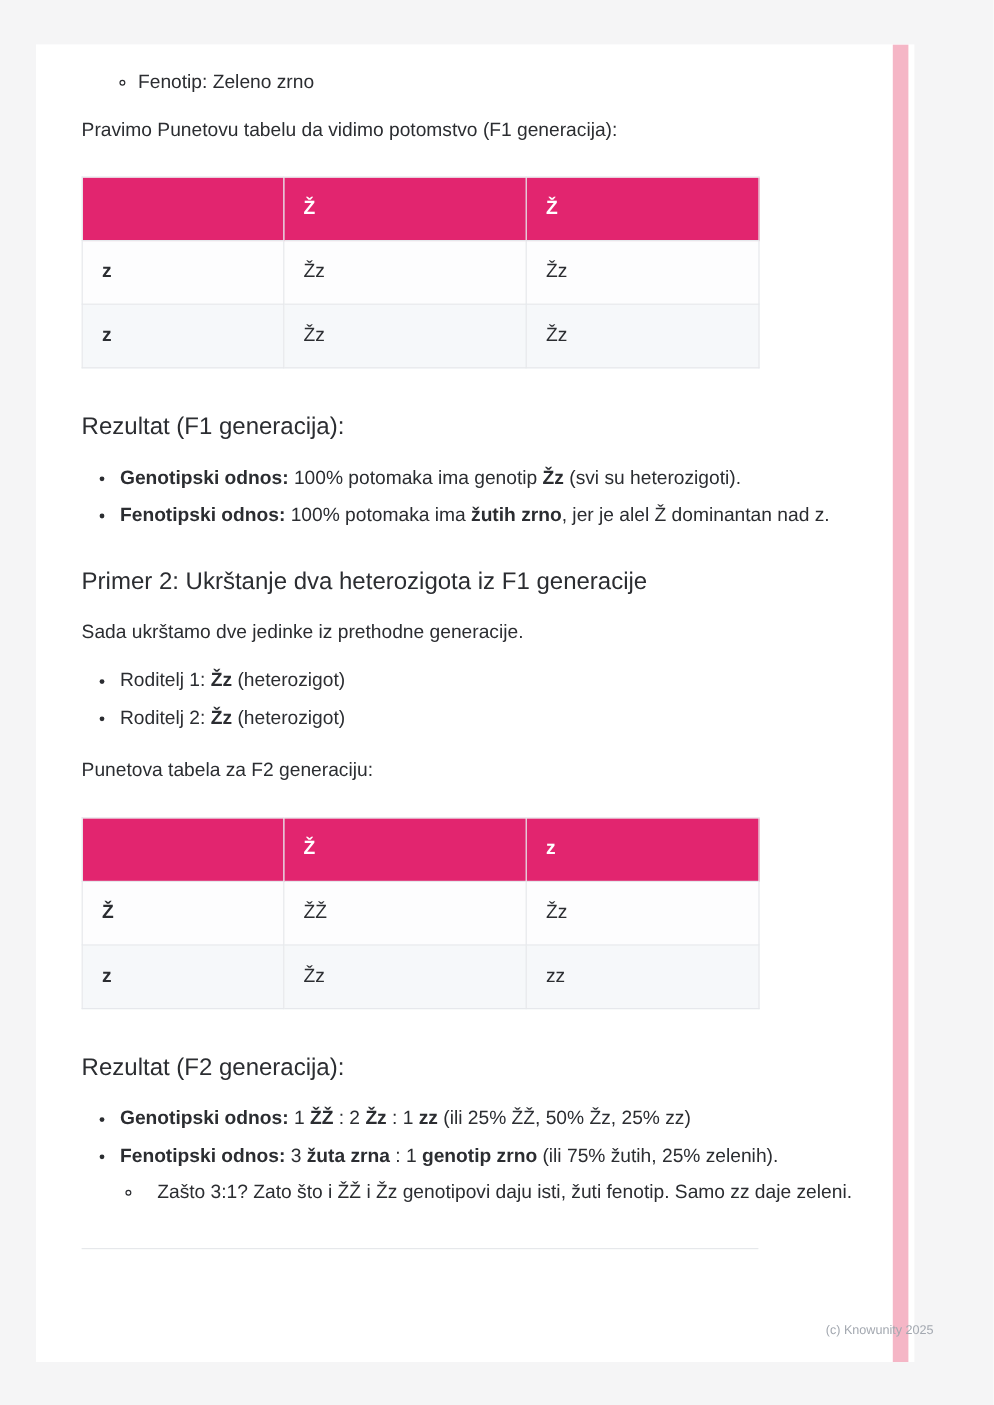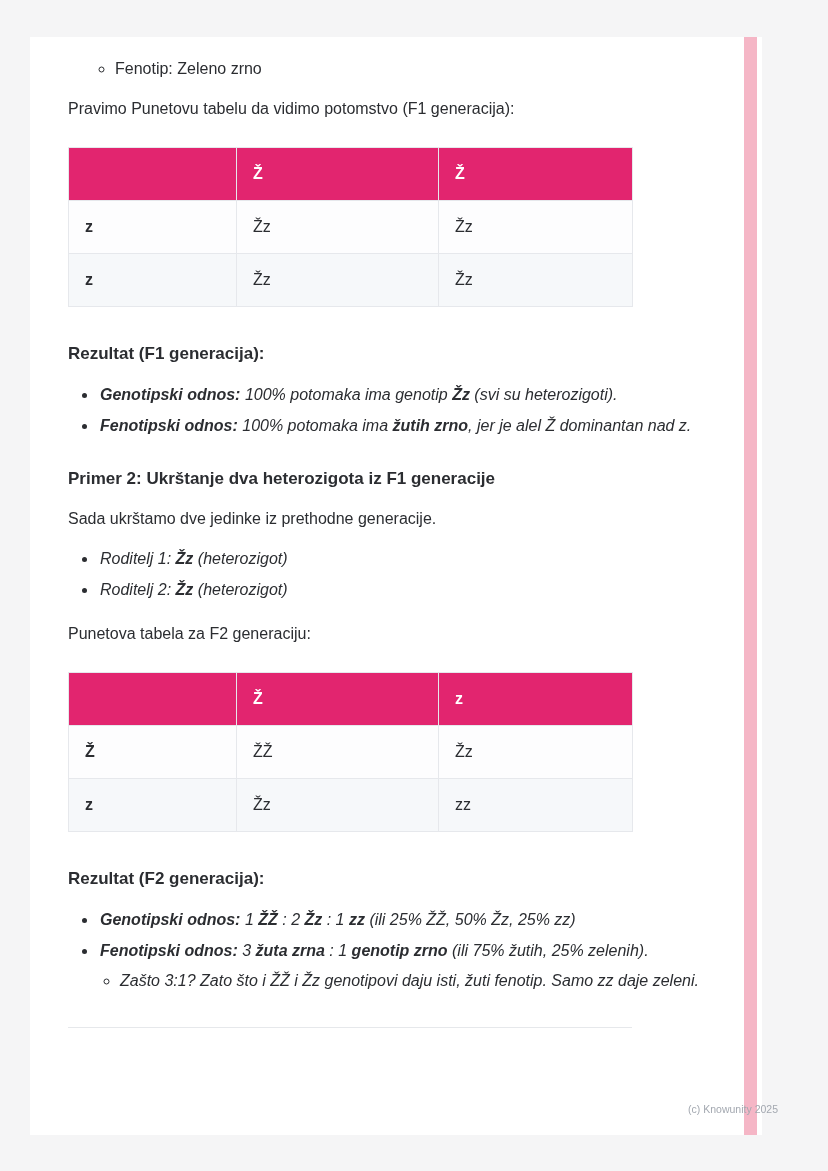--- a/index.html
+++ b/index.html
@@ -23,38 +23,38 @@
     top: 0; right: 5px;
     width: 13px; height: 100%;
     background: var(--accent-stripe, #f5b6c6);
   }
   .content {
     padding: 20px 52px 0 38px;
     font-size: 16px;
     line-height: 1.5;
   }
   .content p { margin: 16px 0; }
-  h3 { font-size: 17px; font-weight: 700; margin: 28px 0 16px; }
+  h3 { font-size: 20px; font-weight: 400; margin: 28px 0 16px; }
 
   ul.top-sub-list {
     list-style: circle;
     padding-left: 47px;
     margin: 0 0 16px;
   }
   ul.main-list {
     list-style: disc;
     padding-left: 30px;
     margin: 12px 0 20px;
-    font-style: italic;
   }
   ul.main-list > li { margin: 7px 0; padding-left: 2px; }
   ul.sub-list {
     list-style: circle;
     padding-left: 20px;
     margin: 6px 0 0;
+    text-align: right;
   }
   ul.sub-list > li { margin: 4px 0; }
 
   table.punnett {
     border-collapse: collapse;
     width: 564px;
     margin: 26px 0 34px;
     font-size: 16px;
     table-layout: fixed;
   }

